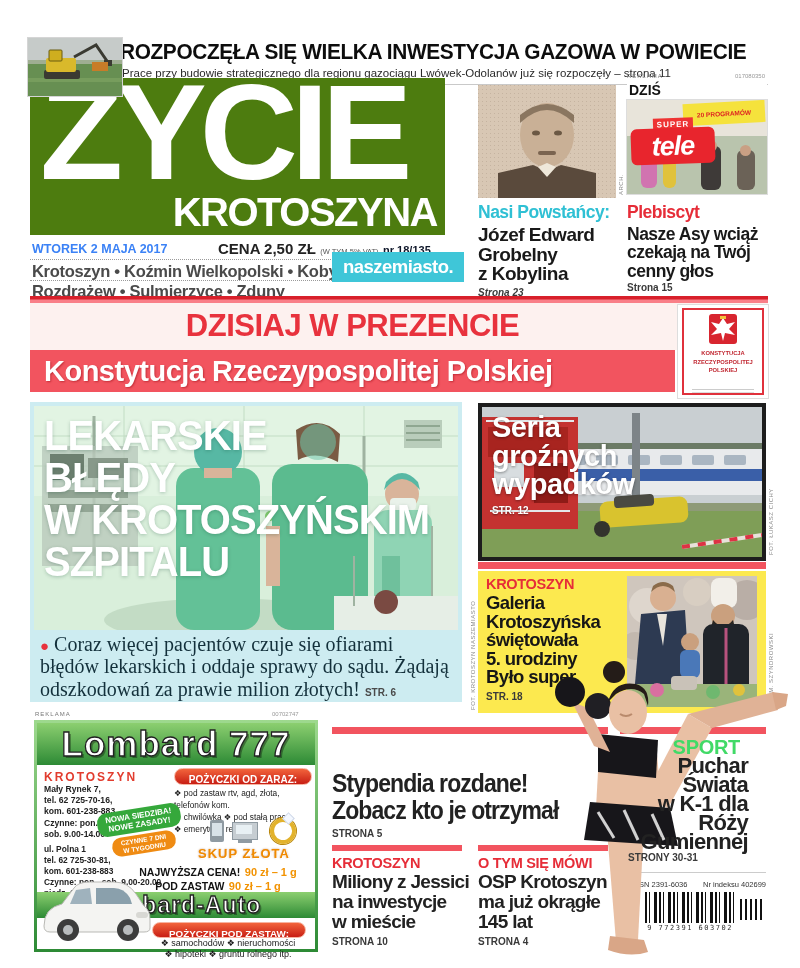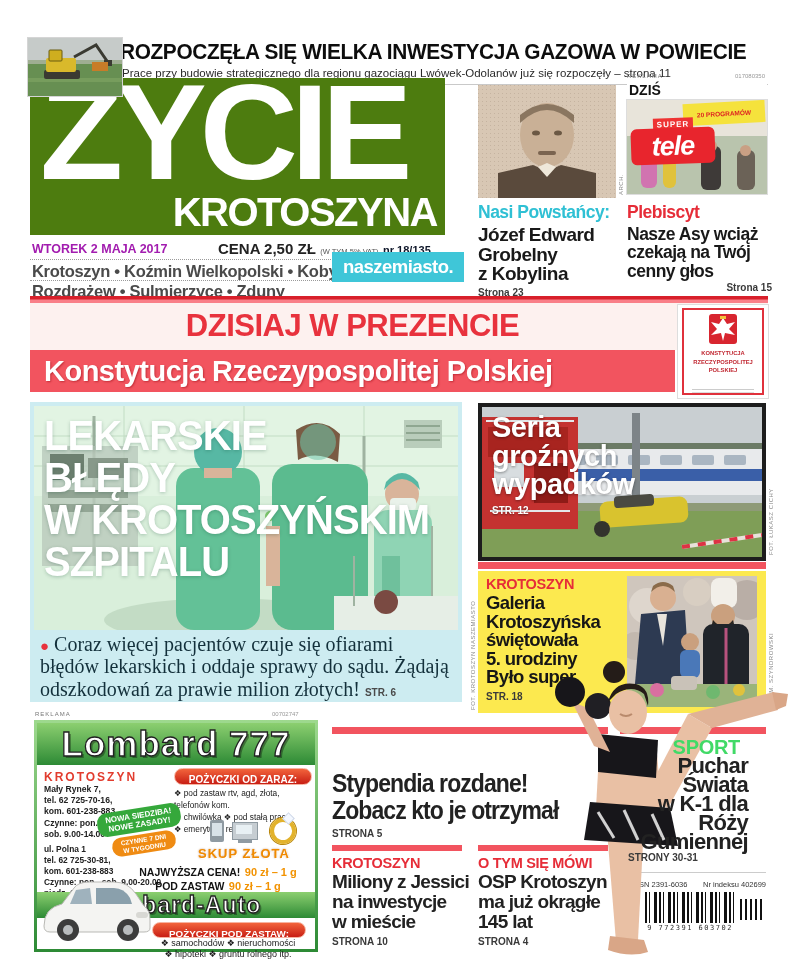--- a/index.html
+++ b/index.html
@@ -44,21 +44,21 @@
       <rect x="76" y="22" width="8" height="6" fill="#3a3a32"></rect>
       <rect x="64" y="24" width="16" height="9" fill="#c77c28"></rect>
     </svg>
   </div>
 
   <div class="abs" style="left:30px;top:78px;width:415px;height:157px;background:#4d7c0f;overflow:hidden;">
     <div class="abs b" style="left:10px;top:-14px;font-size:136px;line-height:1;color:#fff;letter-spacing:-7px;">ŻYCIE</div>
     <div class="abs b" style="right:8px;bottom:0px;font-size:40px;color:#fff;letter-spacing:-1.5px;">KROTOSZYNA</div>
   </div>
 
-  <div class="abs b" style="left:32px;top:242px;font-size:12.5px;color:#a21caf;">WTOREK 2 MAJA 2017</div>
+  <div class="abs b" style="left:32px;top:242px;font-size:12.5px;color:#3b82f6;">WTOREK 2 MAJA 2017</div>
   <div class="abs" style="left:218px;top:240px;width:230px;">
     <span class="b" style="font-size:15px;color:#222;">CENA 2,50 ZŁ</span>
     <span style="font-size:7.5px;color:#555;">(W TYM 5% VAT)</span>
     <span class="b" style="font-size:11px;color:#0f172a;">nr 18/135</span>
   </div>
   <div class="abs dotrule" style="left:30px;top:259px;width:415px;"></div>
   <div class="abs b" style="left:32px;top:262px;font-size:16.5px;color:#4a4a4a;letter-spacing:-.3px;">Krotoszyn • Koźmin Wielkopolski • Kobylin</div>
   <div class="abs dotrule" style="left:30px;top:280px;width:320px;"></div>
   <div class="abs b" style="left:32px;top:282px;font-size:16.5px;color:#4a4a4a;letter-spacing:-.3px;">Rozdrażew • Sulmierzyce • Zduny</div>
   <div class="abs" style="left:332px;top:252px;width:132px;height:30px;background:#3fc6d8;z-index:2;display:flex;align-items:center;justify-content:center;">
@@ -110,28 +110,28 @@
         <span class="b" style="font-size:27px;color:#fff;font-style:italic;letter-spacing:-1px;">tele</span>
       </div>
     </div>
   </div>
 
   <div class="abs" style="left:478px;top:202px;width:142px;">
     <div class="kick-cyan" style="font-size:17.5px;letter-spacing:-.5px;">Nasi Powstańcy:</div>
     <div class="b pre" style="font-size:19px;line-height:1.03;color:#191919;letter-spacing:-.5px;margin-top:2px;">Józef Edward
 Grobelny
 z Kobylina</div>
-    <div class="pg" style="margin-top:3px;">Strona 23</div>
+    <div class="pg" style="margin-top:3px;font-style:italic;">Strona 23</div>
   </div>
   <div class="abs" style="left:627px;top:202px;width:145px;">
     <div class="kick-red" style="font-size:17.5px;letter-spacing:-.5px;">Plebiscyt</div>
     <div class="b pre" style="font-size:17.5px;line-height:1.05;color:#191919;letter-spacing:-.5px;margin-top:2px;">Nasze Asy wciąż
 czekają na Twój
 cenny głos</div>
-    <div class="pg" style="margin-top:2px;text-align:right;">Strona 15</div>
+    <div class="pg" style="margin-top:2px;">Strona 15</div>
   </div>
 
   <div class="abs" style="left:30px;top:296px;width:738px;height:7px;background:linear-gradient(180deg,#d8202b 0 45%,#f97f88 55% 100%);"></div>
   <div class="abs" style="left:30px;top:303px;width:738px;height:47px;background:#fdf1ef;"></div>
   <div class="abs b" style="left:30px;top:308px;width:645px;text-align:center;font-size:31px;color:#e8323d;letter-spacing:-.5px;">DZISIAJ W PREZENCIE</div>
   <div class="abs redbar" style="left:30px;top:350px;width:645px;height:42px;">
     <span class="b" style="display:block;padding-left:14px;line-height:42px;font-size:29px;color:#fff;letter-spacing:-.5px;text-shadow:1px 1px 2px rgba(140,0,10,.45);">Konstytucja Rzeczypospolitej Polskiej</span>
   </div>
   <div class="abs" style="left:678px;top:305px;width:90px;height:93px;background:#fff;box-shadow:0 0 0 1px #ddd;z-index:2;">
     <div class="abs" style="left:4px;top:3px;right:4px;bottom:3px;border:2px solid #e0313c;"></div>

